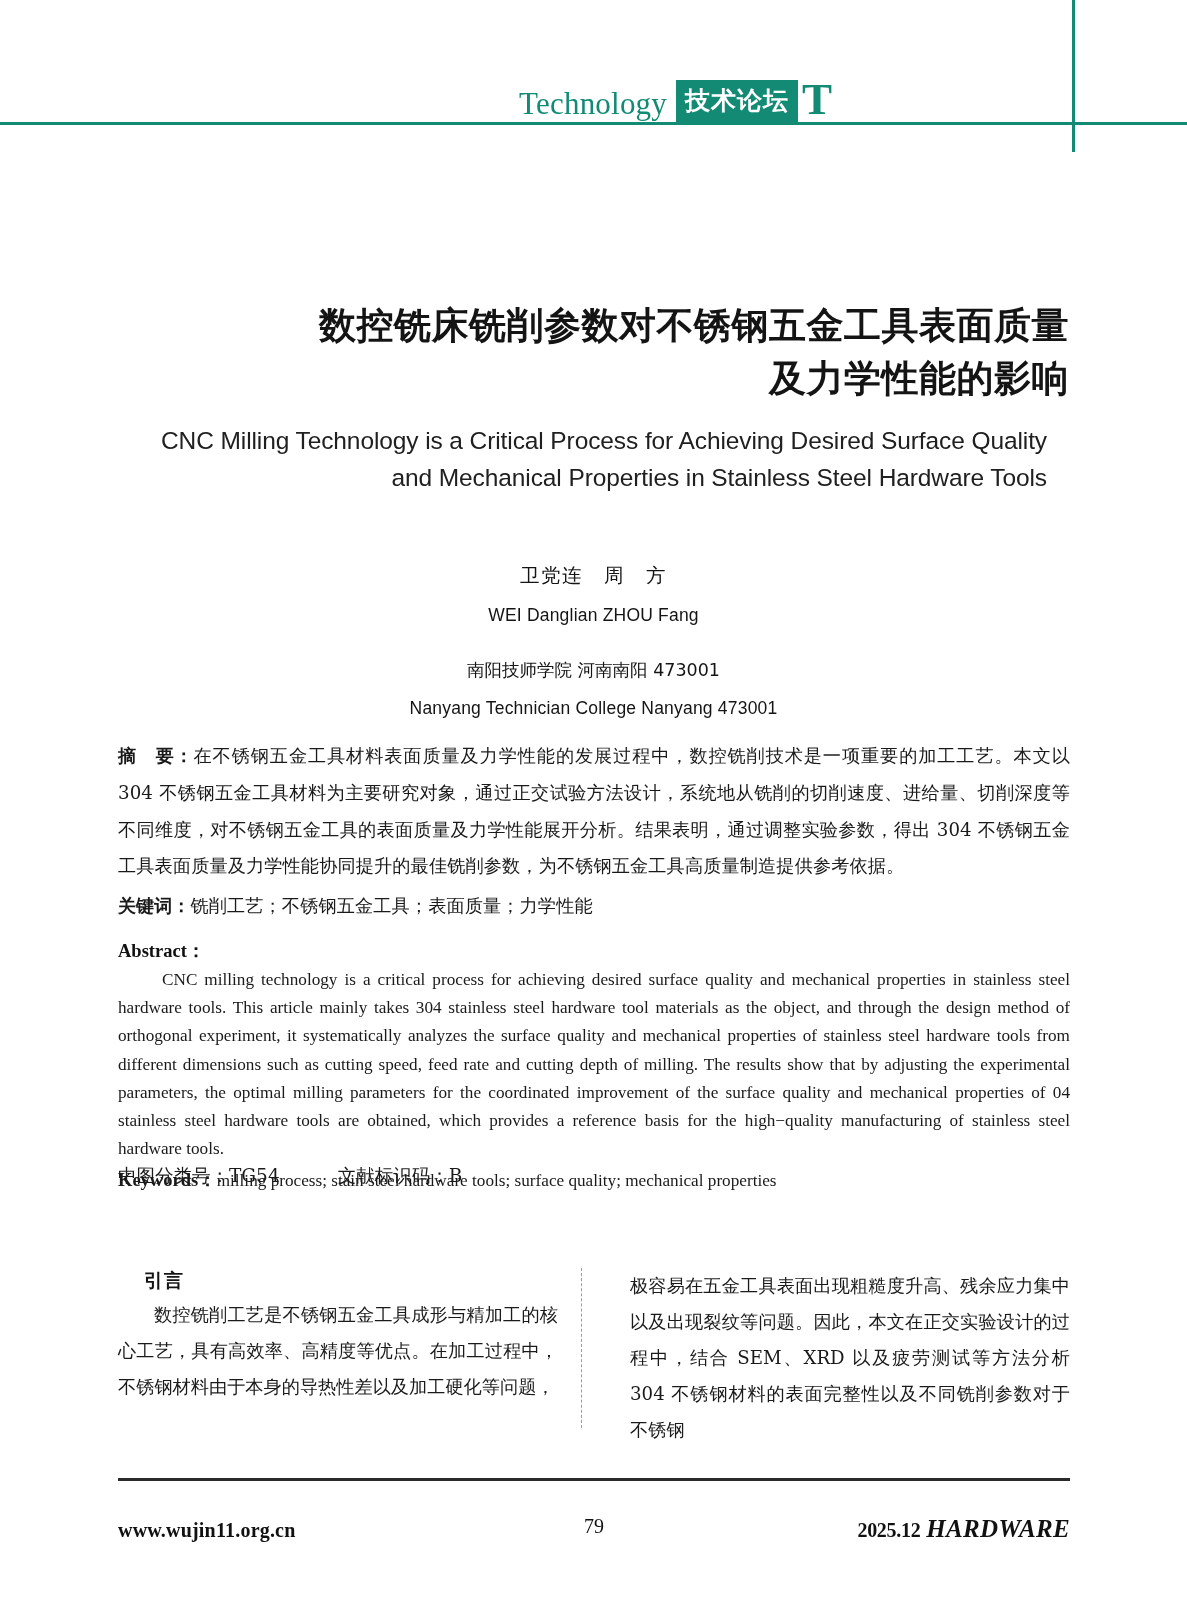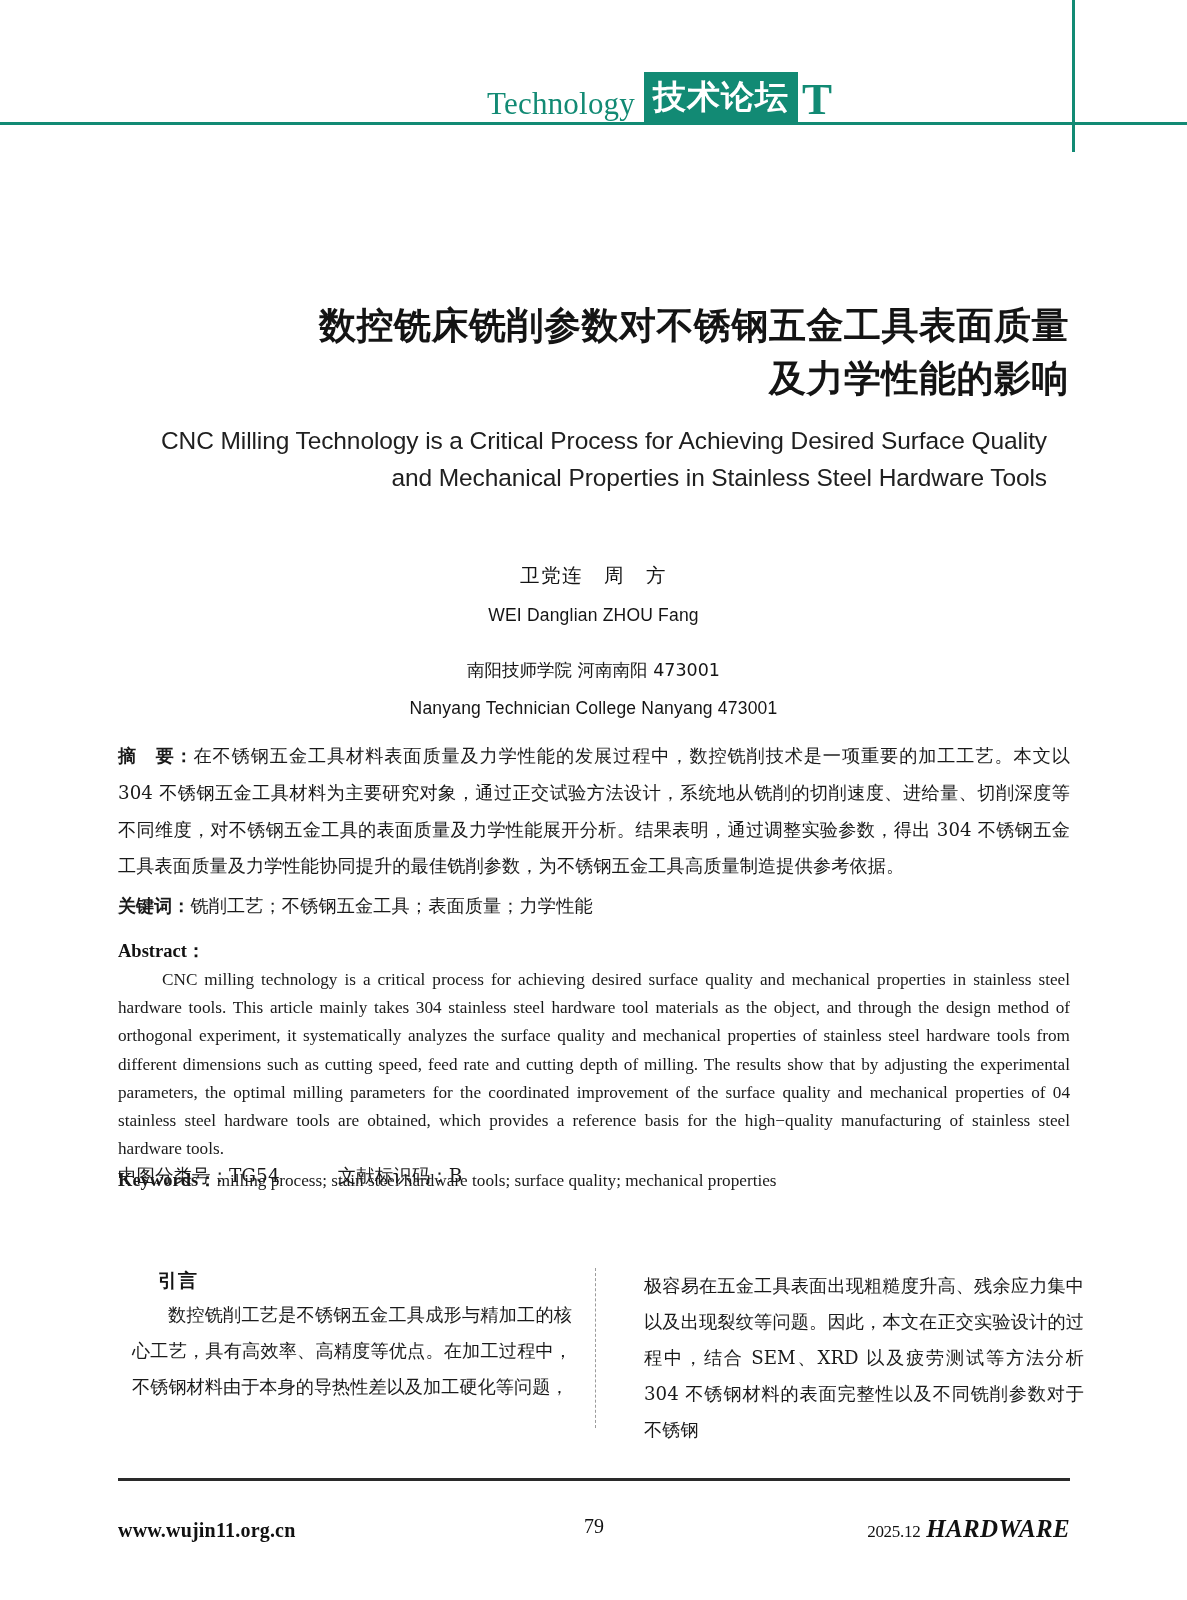--- a/index.html
+++ b/index.html
@@ -53,21 +53,21 @@
     color: #128a74;
     letter-spacing: 0.2px;
     line-height: 1;
     padding-bottom: 3px;
     padding-right: 9px;
   }
   .brand-cn-box {
     background: #128a74;
     color: #ffffff;
     font-family: "DejaVu Sans", "Liberation Sans", sans-serif;
-    font-size: 33px;
+    font-size: 25px;
     font-weight: 700;
     line-height: 1;
     padding: 8px 9px 9px 9px;
     letter-spacing: 1px;
   }
   .brand-t {
     font-family: "Liberation Serif", "DejaVu Serif", serif;
     font-size: 45px;
     font-weight: 700;
     color: #128a74;
@@ -213,21 +213,21 @@
   }
   .classification .gap {
     display: inline-block;
     width: 58px;
   }
 
   
   .body-columns {
     position: absolute;
     top: 1268px;
-    left: 132px;
+    left: 118px;
     width: 952px;
     height: 160px;
     display: flex;
   }
   .col {
     width: 452px;
   }
   .col-left { padding-right: 0; }
   .col-right { margin-left: 48px; }
   .col-divider {
@@ -286,22 +286,23 @@
     position: absolute;
     left: 50%;
     transform: translateX(-50%);
   }
   .footer-right {
     font-size: 19px;
     color: #111;
     white-space: nowrap;
   }
   .footer-right .issue {
-    font-size: 17px;
+    font-size: 20px;
     letter-spacing: -0.3px;
+    font-weight: bold;
   }
   .footer-right .magazine {
     font-size: 25px;
     font-weight: 700;
     font-style: italic;
     letter-spacing: 0.3px;
     margin-left: 6px;
   }
 </style>
 </head>

